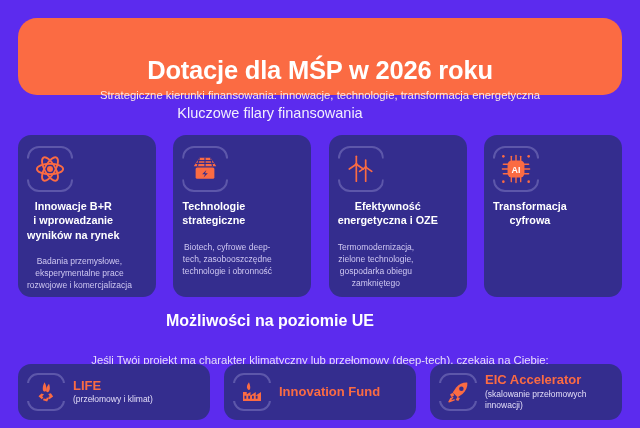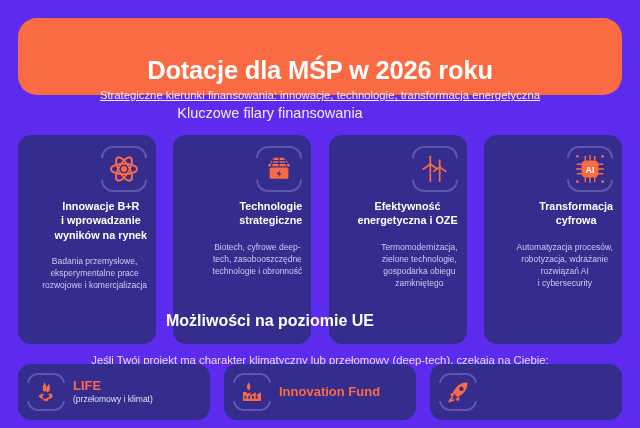--- a/index.html
+++ b/index.html
@@ -39,21 +39,20 @@
     line-height:1.05;
     text-align:center;
     margin-top:46px;
   }
   .banner-subtitle {
     color:#fde9e2;
     font-size:11.3px;
     font-weight:400;
     text-align:center;
     line-height:1.1;
-    text-decoration:underline;
   }
 
   
   .section-heading {
     position:absolute;
     left:0; width:540px;
     text-align:center;
     color:#f2eefd;
     font-size:14.5px;
     font-weight:400;
@@ -78,26 +77,26 @@
 
   
   .pillars {
     position:absolute;
     left:18px; top:135px;
     width:604px; height:163px;
     display:flex;
     justify-content:space-between;
   }
   .pillar-card {
-    width:138px; height:209px;
+    width:138px; height:162px;
     background:#342d8e;
     border-radius:13px;
     display:flex;
     flex-direction:column;
-    align-items:flex-end;
+    align-items:flex-start;
     padding:11px 9px 9px;
   }
   .icon-frame {
     position:relative;
     width:46px; height:46px;
     flex:0 0 auto;
     display:flex;
     align-items:center;
     justify-content:center;
     margin-bottom:7px;
@@ -271,21 +270,20 @@
             <circle cx="2.5" cy="2.5" r="1.4"></circle>
               <circle cx="29.5" cy="2.5" r="1.4"></circle>
             <circle cx="2.5" cy="29.5" r="1.4"></circle>
               <circle cx="29.5" cy="29.5" r="1.4"></circle>
           </g>
           <rect x="7" y="7" width="18" height="18" rx="4.5" fill="#fb6b43"></rect>
           <text x="16" y="20.3" text-anchor="middle" font-family="Liberation Sans, sans-serif" font-size="9.5" font-weight="bold" fill="#ffffff">AI</text>
         </svg>
       </div>
       <div class="pillar-title">Transformacja<br>cyfrowa</div>
-      <div class="pillar-desc">Automatyzacja procesów,<br>robotyzacja, wdrażanie<br>rozwiązań AI<br>i cybersecurity</div>
     </div>
 
   </div>
 
   <div class="section-heading" id="eu-heading">Możliwości na poziomie UE</div>
   <div id="eu-subheading">Jeśli Twój projekt ma charakter klimatyczny lub przełomowy (deep-tech), czekają na Ciebie:</div>
 
   <div class="eu-cards">
 
     <div class="eu-card">
@@ -327,17 +325,21 @@
     <div class="eu-card">
       <div class="eu-icon-frame">
         <svg width="24" height="24" viewBox="0 0 32 32" fill="none">
           <path d="M28.5 3.5 C23 3 17.5 5.5 13.5 10 L9 16.5 L15.5 23 L22 18.5 C26.5 14.5 29 9 28.5 3.5 Z" fill="#fb6b43"></path>
           <circle cx="20.5" cy="11.5" r="3" fill="#342d8e"></circle>
           <path d="M9.5 17 L5.5 19 L7 22.5 L11 20.5 Z" fill="#fb6b43"></path>
           <path d="M15 22.5 L13 26.5 L16.5 28 L18.5 24 Z" fill="#fb6b43"></path>
           <path d="M9 23 L4 29 M6.5 24.5 L4 29 M11 26.5 L4 29" stroke="#fb6b43" stroke-width="1.8" stroke-linecap="round"></path>
         </svg>
       </div>
+      <div class="eu-text">
+        <div class="eu-title">EIC Accelerator</div>
+        <div class="eu-sub">(skalowanie przełomowych innowacji)</div>
+      </div>
     </div>
 
   </div>
 
 </div>
 
 </body></html>

